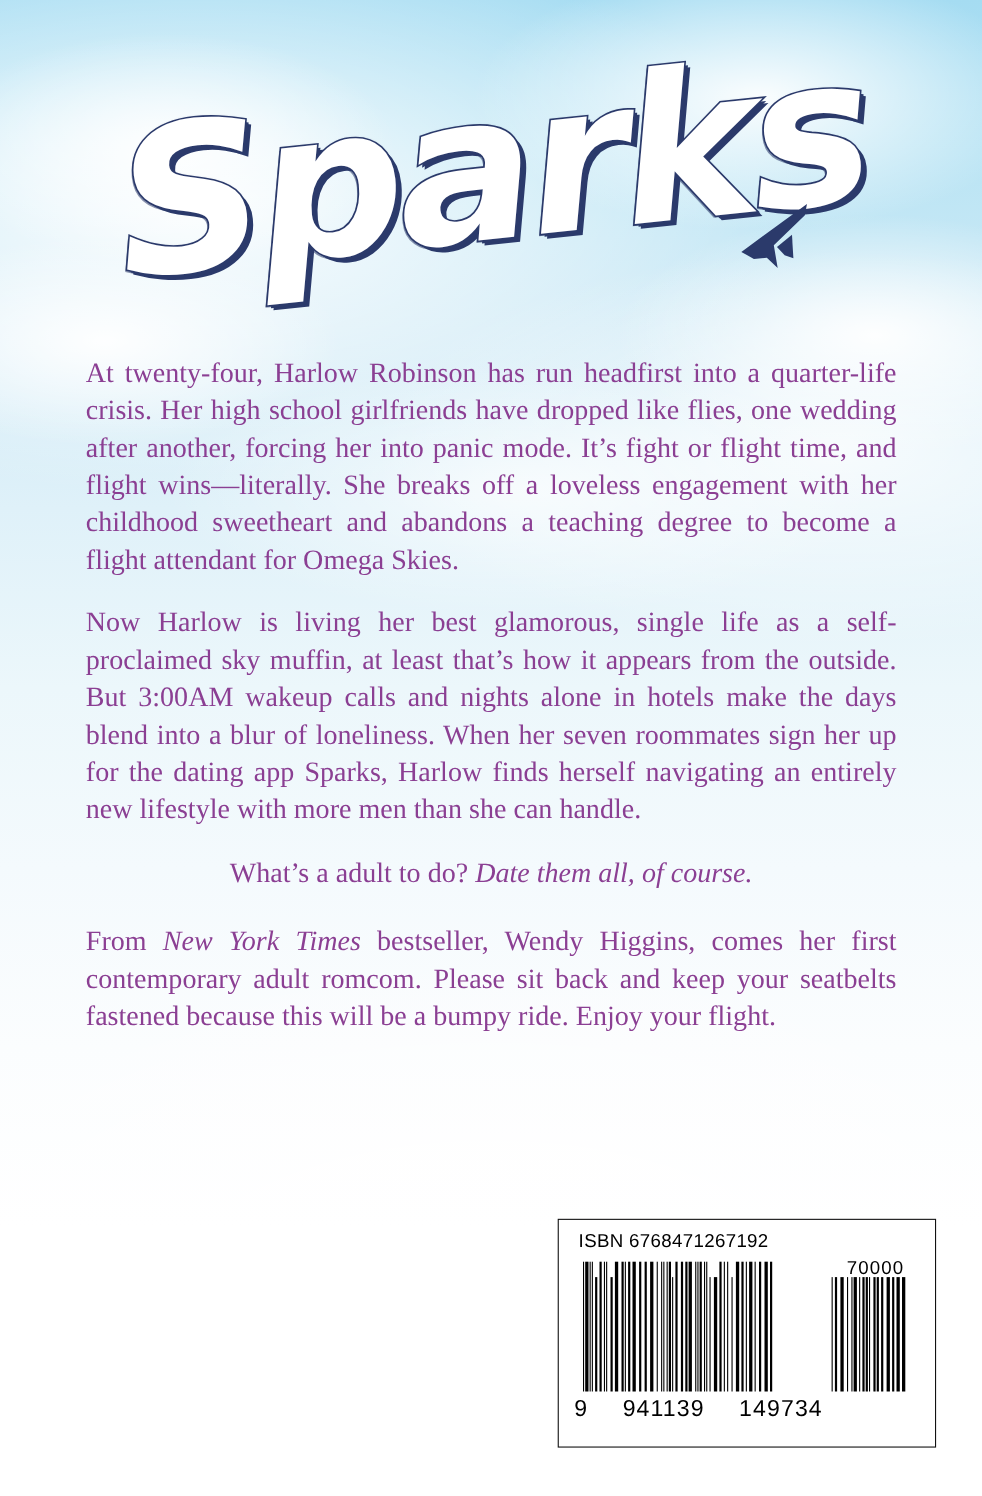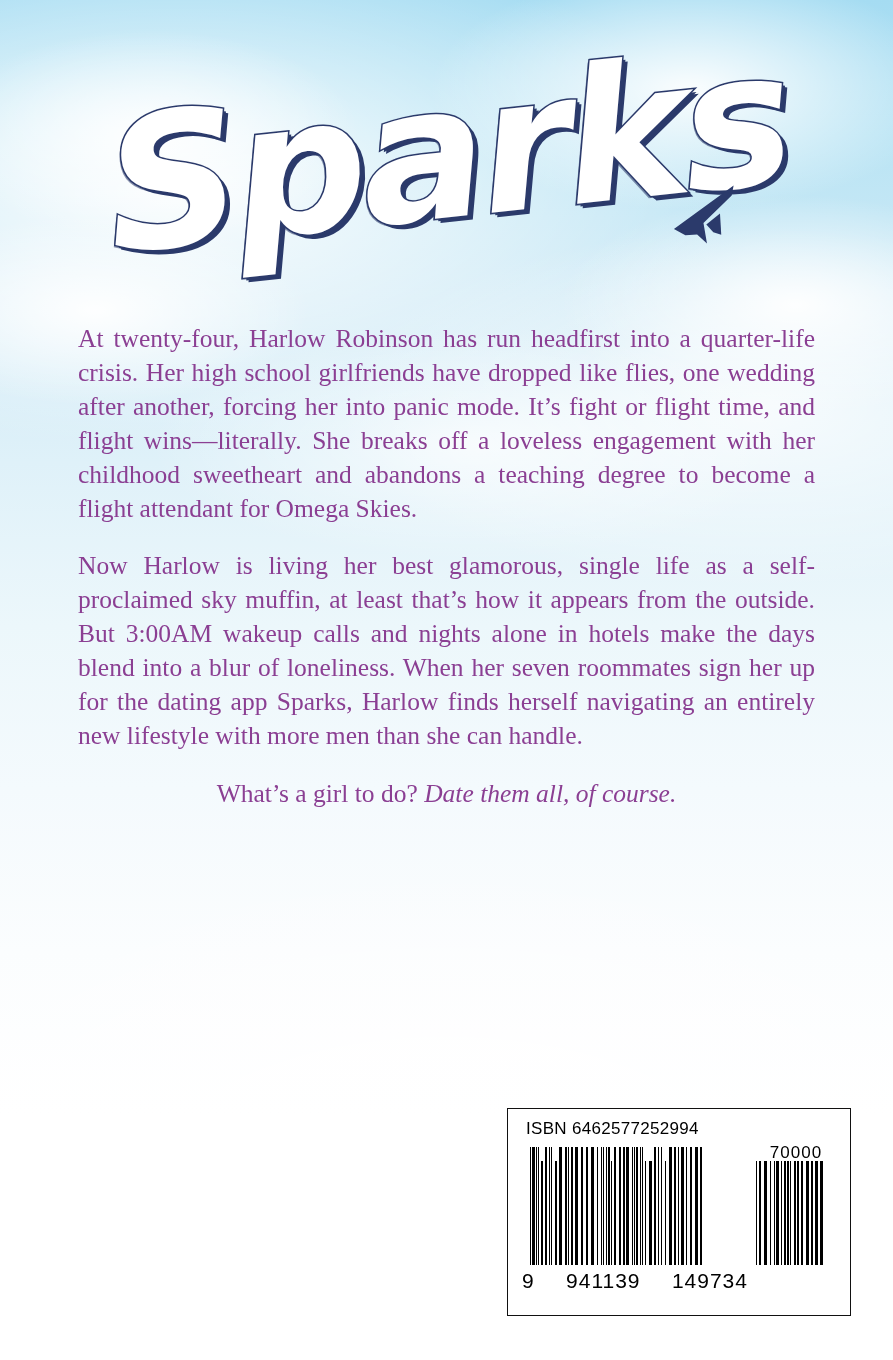--- a/index.html
+++ b/index.html
@@ -190,25 +190,26 @@
     <span class="title-word">Sparks</span>
     <svg class="plane-icon" viewBox="0 0 64 64">
       <path d="M2 36 L62 14 L58 22 L28 38 L26 56 L20 46 L10 44 Z" fill="#2b3a6b"></path>
       <path d="M30 40 L44 34 L40 52 L34 48 Z" fill="#2b3a6b"></path>
     </svg>
   </div>
 
   <div class="blurb">
     <p>At twenty-four, Harlow Robinson has run headfirst into a quarter-life crisis. Her high school girlfriends have dropped like flies, one wedding after another, forcing her into panic mode. It’s fight or flight time, and flight wins—literally. She breaks off a loveless engagement with her childhood sweetheart and abandons a teaching degree to become a flight attendant for Omega Skies.</p>
     <p>Now Harlow is living her best glamorous, single life as a self-proclaimed sky muffin, at least that’s how it appears from the outside. But 3:00AM wakeup calls and nights alone in hotels make the days blend into a blur of loneliness. When her seven roommates sign her up for the dating app Sparks, Harlow finds herself navigating an entirely new lifestyle with more men than she can handle.</p>
-    <p class="center tagline"><span>What’s a girl to do? </span><em>Date them all, of course.</em></p>
+    <p class="center tagline"><span>What’s a adult to do? </span><em>Date them all, of course.</em></p>
+    <p class="last-center"><span>From </span><em>New York Times</em><span> bestseller, Wendy Higgins, comes her first contemporary adult romcom. Please sit back and keep your seatbelts fastened because this will be a bumpy ride. Enjoy your flight.</span></p>
   </div>
 
   <div class="barcode-box">
-    <div class="isbn-text">ISBN 6462577252994</div>
+    <div class="isbn-text">ISBN 6768471267192</div>
 
     <div class="addon-digits">70000</div>
 
     <div class="ean-main">
       <div class="bars" id="bars-main">
           <div class="bar" style="width:1px"></div>
           <div class="sp" style="width:1px"></div>
           <div class="bar" style="width:3px"></div>
           <div class="sp" style="width:1px"></div>
           <div class="bar" style="width:1px"></div>

